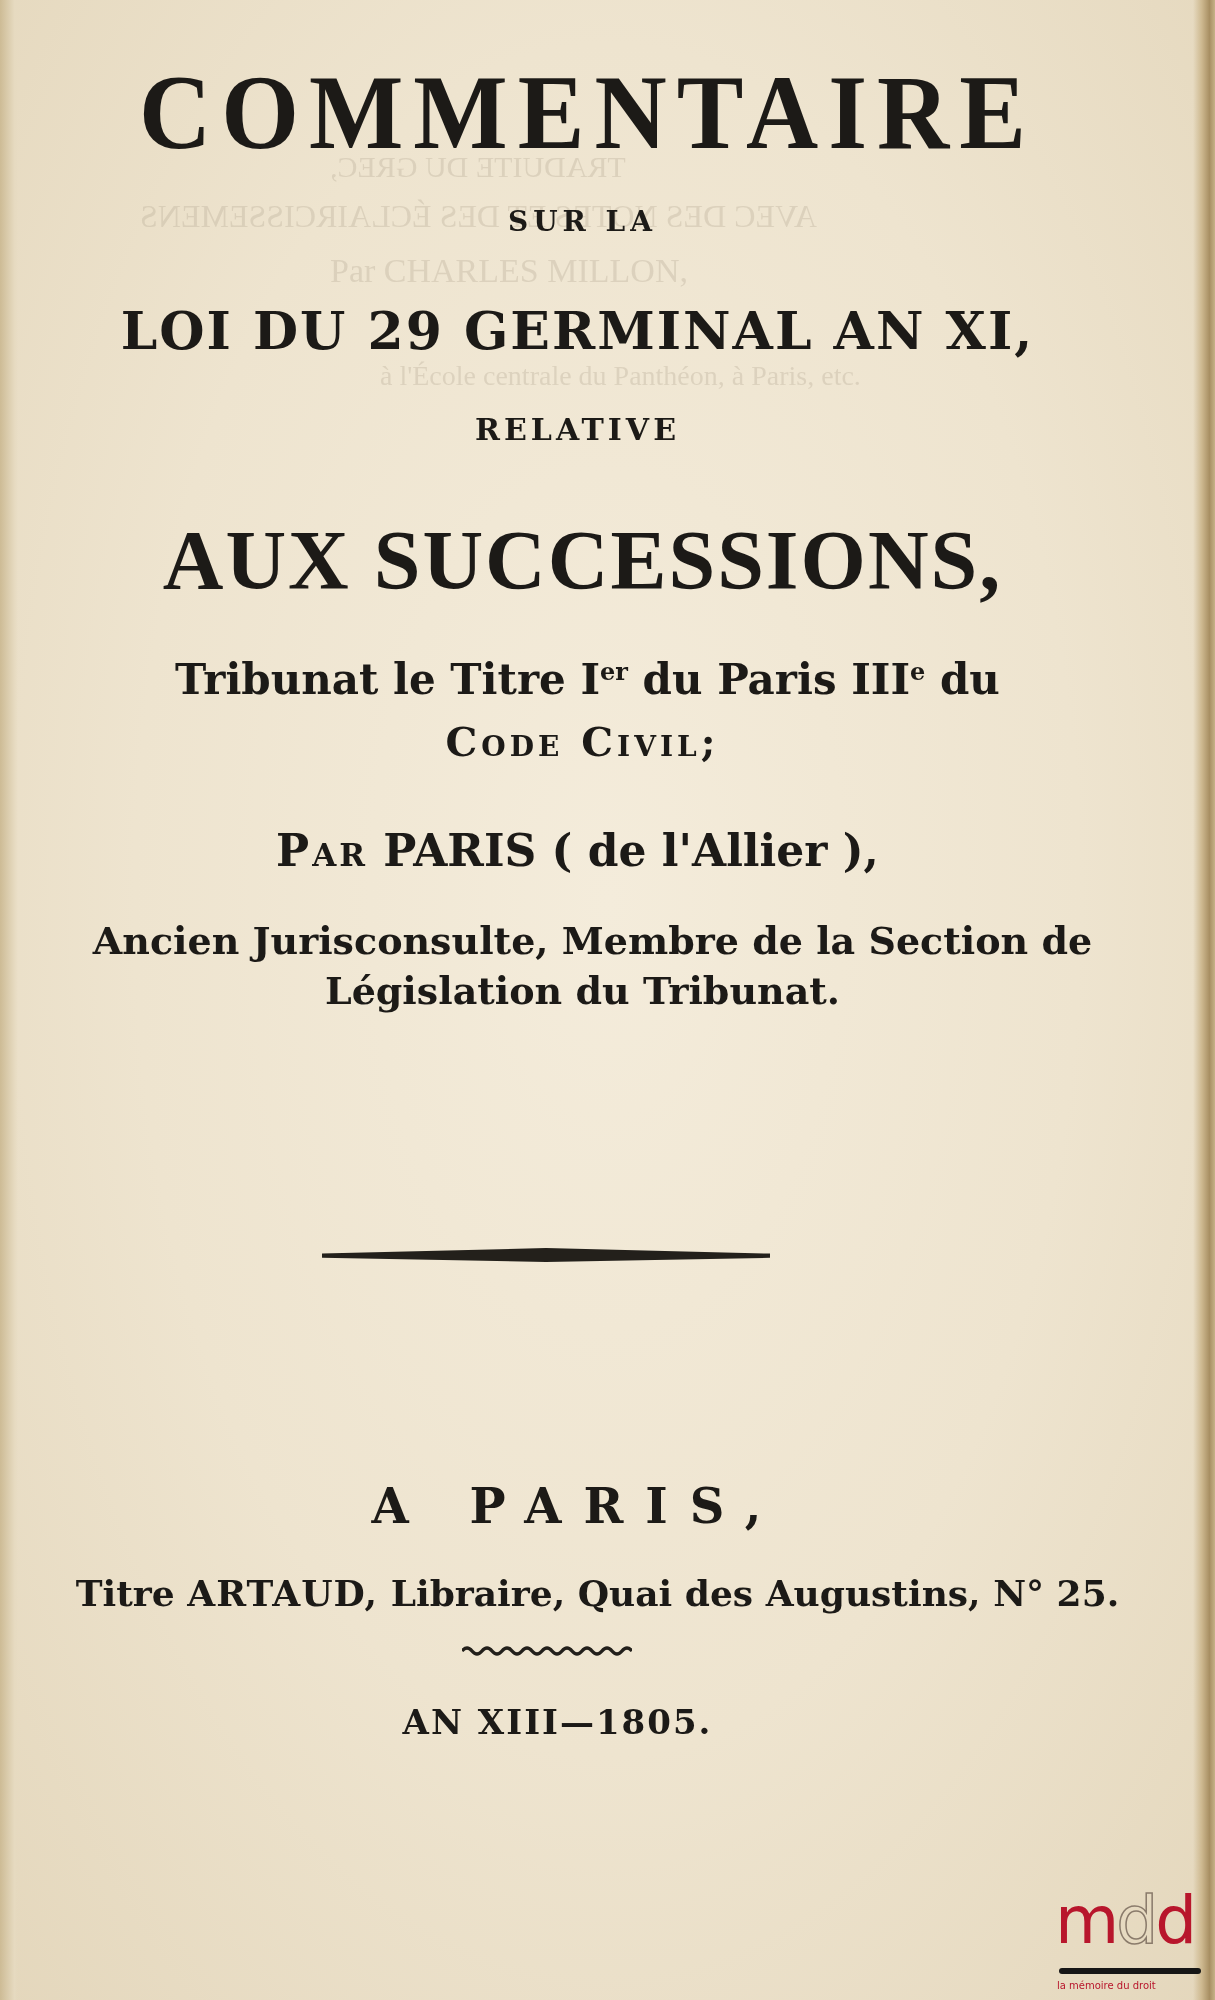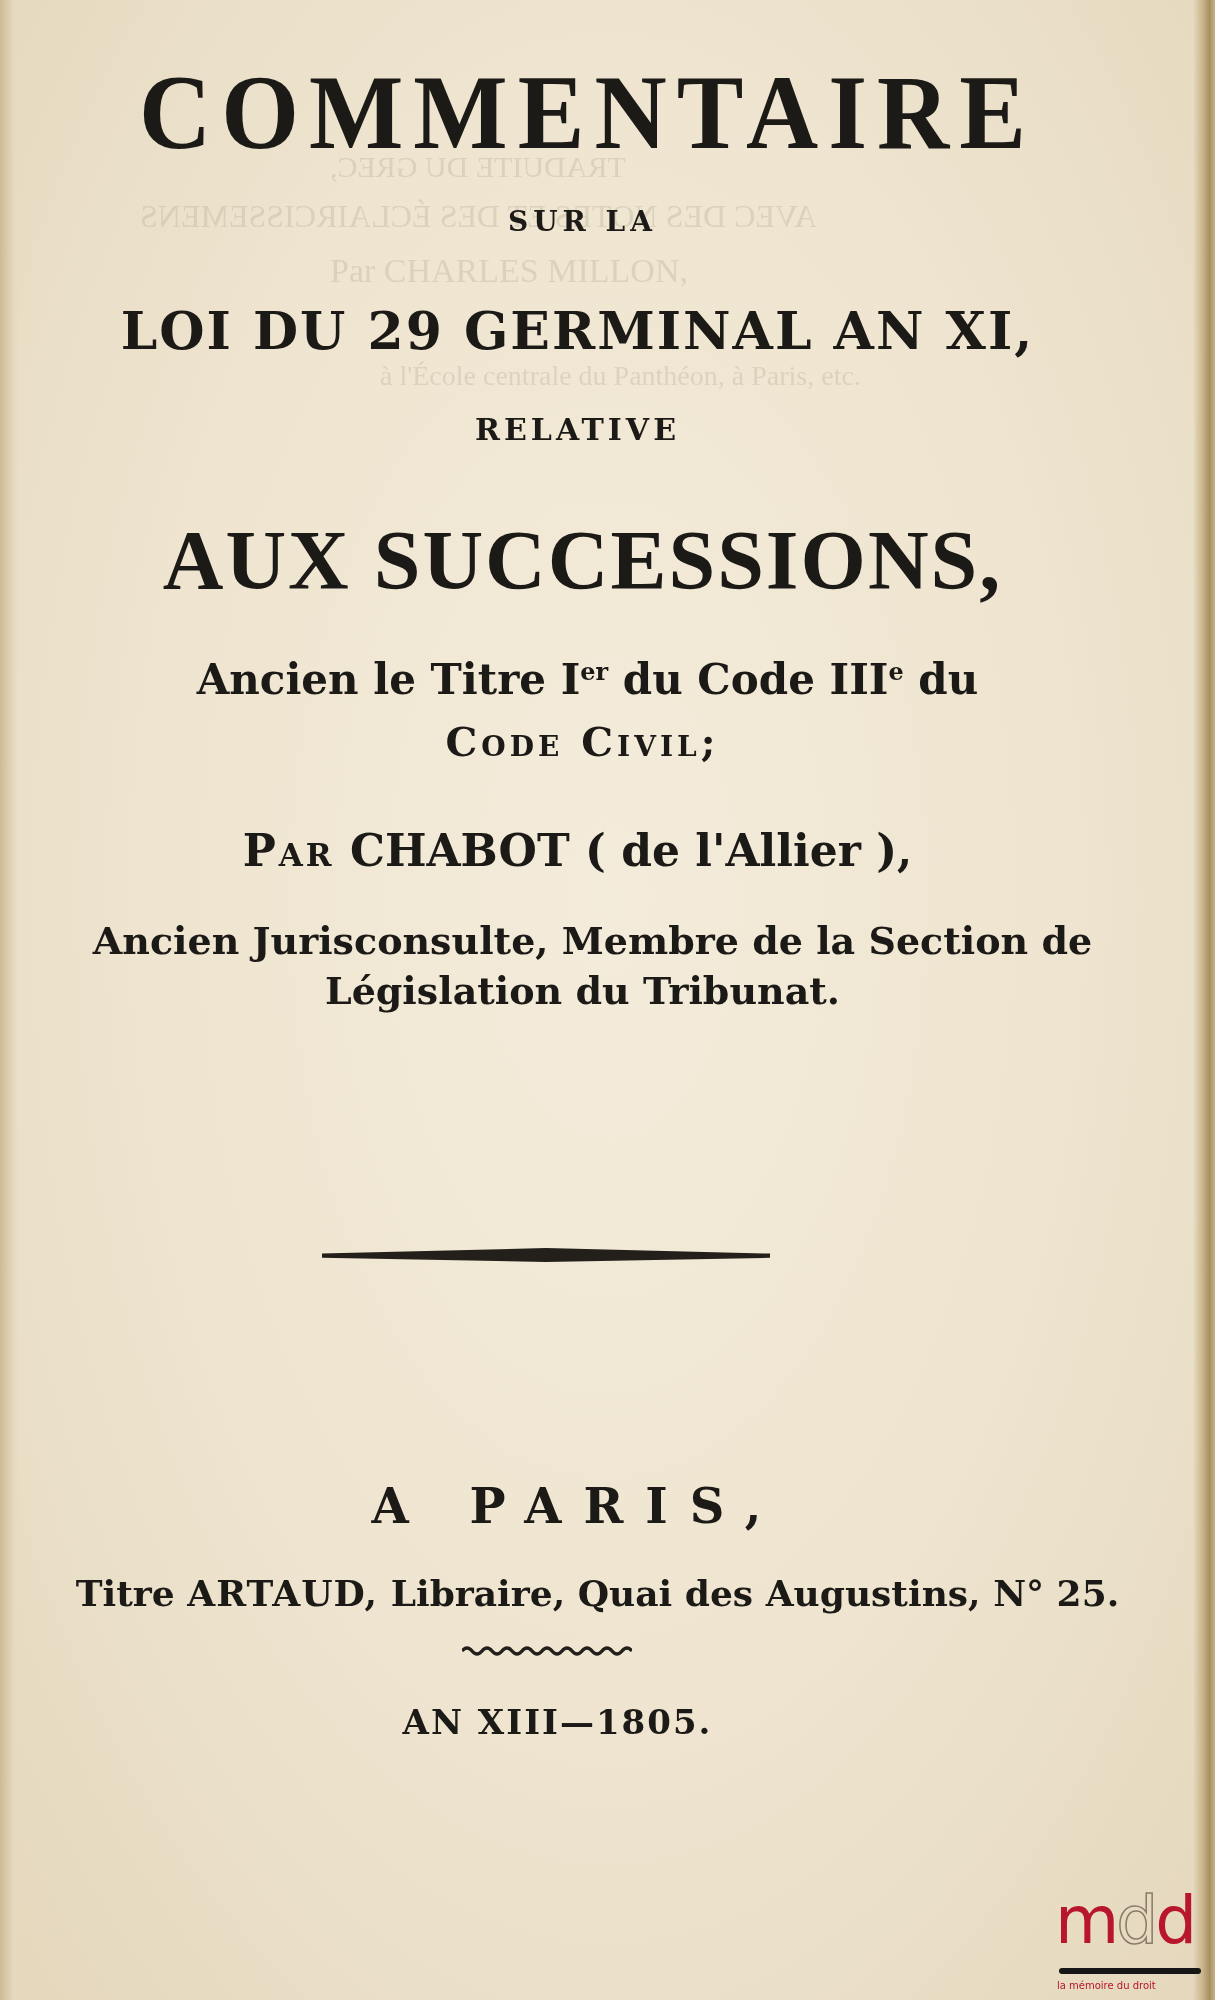--- a/index.html
+++ b/index.html
@@ -64,27 +64,27 @@
   <div class="bleed" style="top:360px;left:380px;font-size:28px;">à l'École centrale du Panthéon, à Paris, etc.</div>
   <div class="bleed" style="top:252px;left:330px;font-size:34px;">Par CHARLES MILLON,</div>
 
   <div class="line t-commentaire">COMMENTAIRE</div>
   <div class="line t-surla">SUR LA</div>
   <div class="line t-loi">LOI DU 29 GERMINAL AN XI,</div>
   <div class="line t-relative">RELATIVE</div>
   <div class="line t-aux">AUX SUCCESSIONS,</div>
 
   <div class="line t-formant">
-    <span>Ancien le Titre I</span><sup>er</sup><span> du Code III</span><sup>e</sup><span> du</span>
+    <span>Tribunat le Titre I</span><sup>er</sup><span> du Paris III</span><sup>e</sup><span> du</span>
   </div>
   <div class="line t-code">Code Civil;</div>
 
   <div class="line t-par">
     <span class="sc">Par</span>
-    <span>CHABOT</span>
+    <span>PARIS</span>
     <span>( de l'Allier ),</span>
   </div>
   <div class="line t-ancien">Ancien Jurisconsulte, Membre de la Section de</div>
   <div class="line t-legis">Législation du Tribunat.</div>
 
   <div class="rule-thick"></div>
 
   <div class="line t-paris">A PARIS,</div>
   <div class="line t-chez">
     <span>Titre</span>

